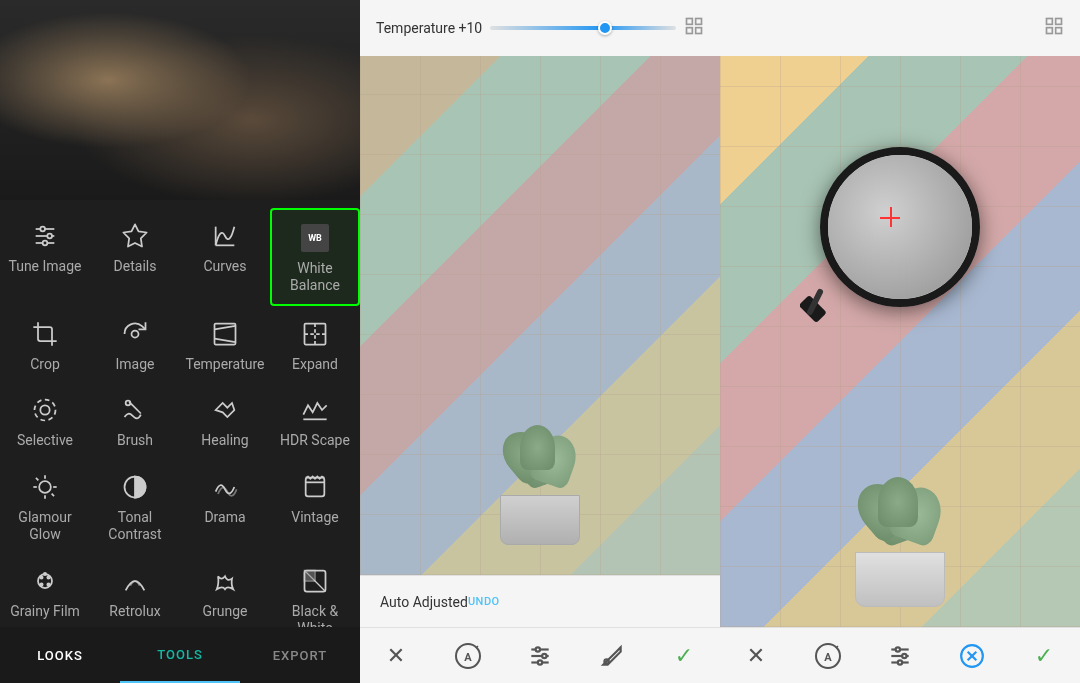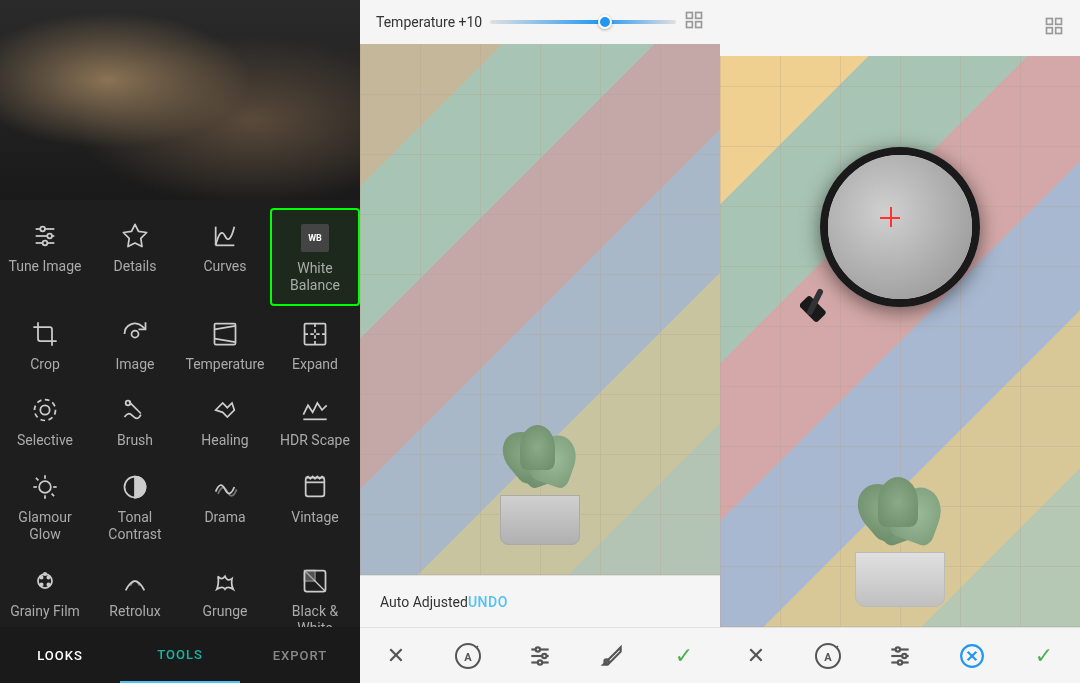--- a/index.html
+++ b/index.html
@@ -145,21 +145,21 @@
     .middle-panel {
       width: 360px;
       height: 683px;
       background: #e0e0e0;
       display: flex;
       flex-direction: column;
       flex-shrink: 0;
     }
 
     .middle-top {
-      height: 44px;
+      height: 56px;
       background: #f5f5f5;
       display: flex;
       align-items: center;
       justify-content: center;
       padding: 0 16px;
       gap: 8px;
     }
 
     .temp-slider-container {
       display: flex;
@@ -231,21 +231,21 @@
       padding: 0 20px;
       border-top: 1px solid #e0e0e0;
     }
 
     .auto-adjusted-text {
       font-size: 14px;
       color: #333333;
     }
 
     .undo-text {
-      font-size: 14px;
+      font-size: 11px;
       color: #4fc3f7;
       font-weight: 500;
       letter-spacing: 0.5px;
     }
 
     .bottom-action-bar {
       height: 56px;
       background: #f5f5f5;
       display: flex;
       align-items: center;

